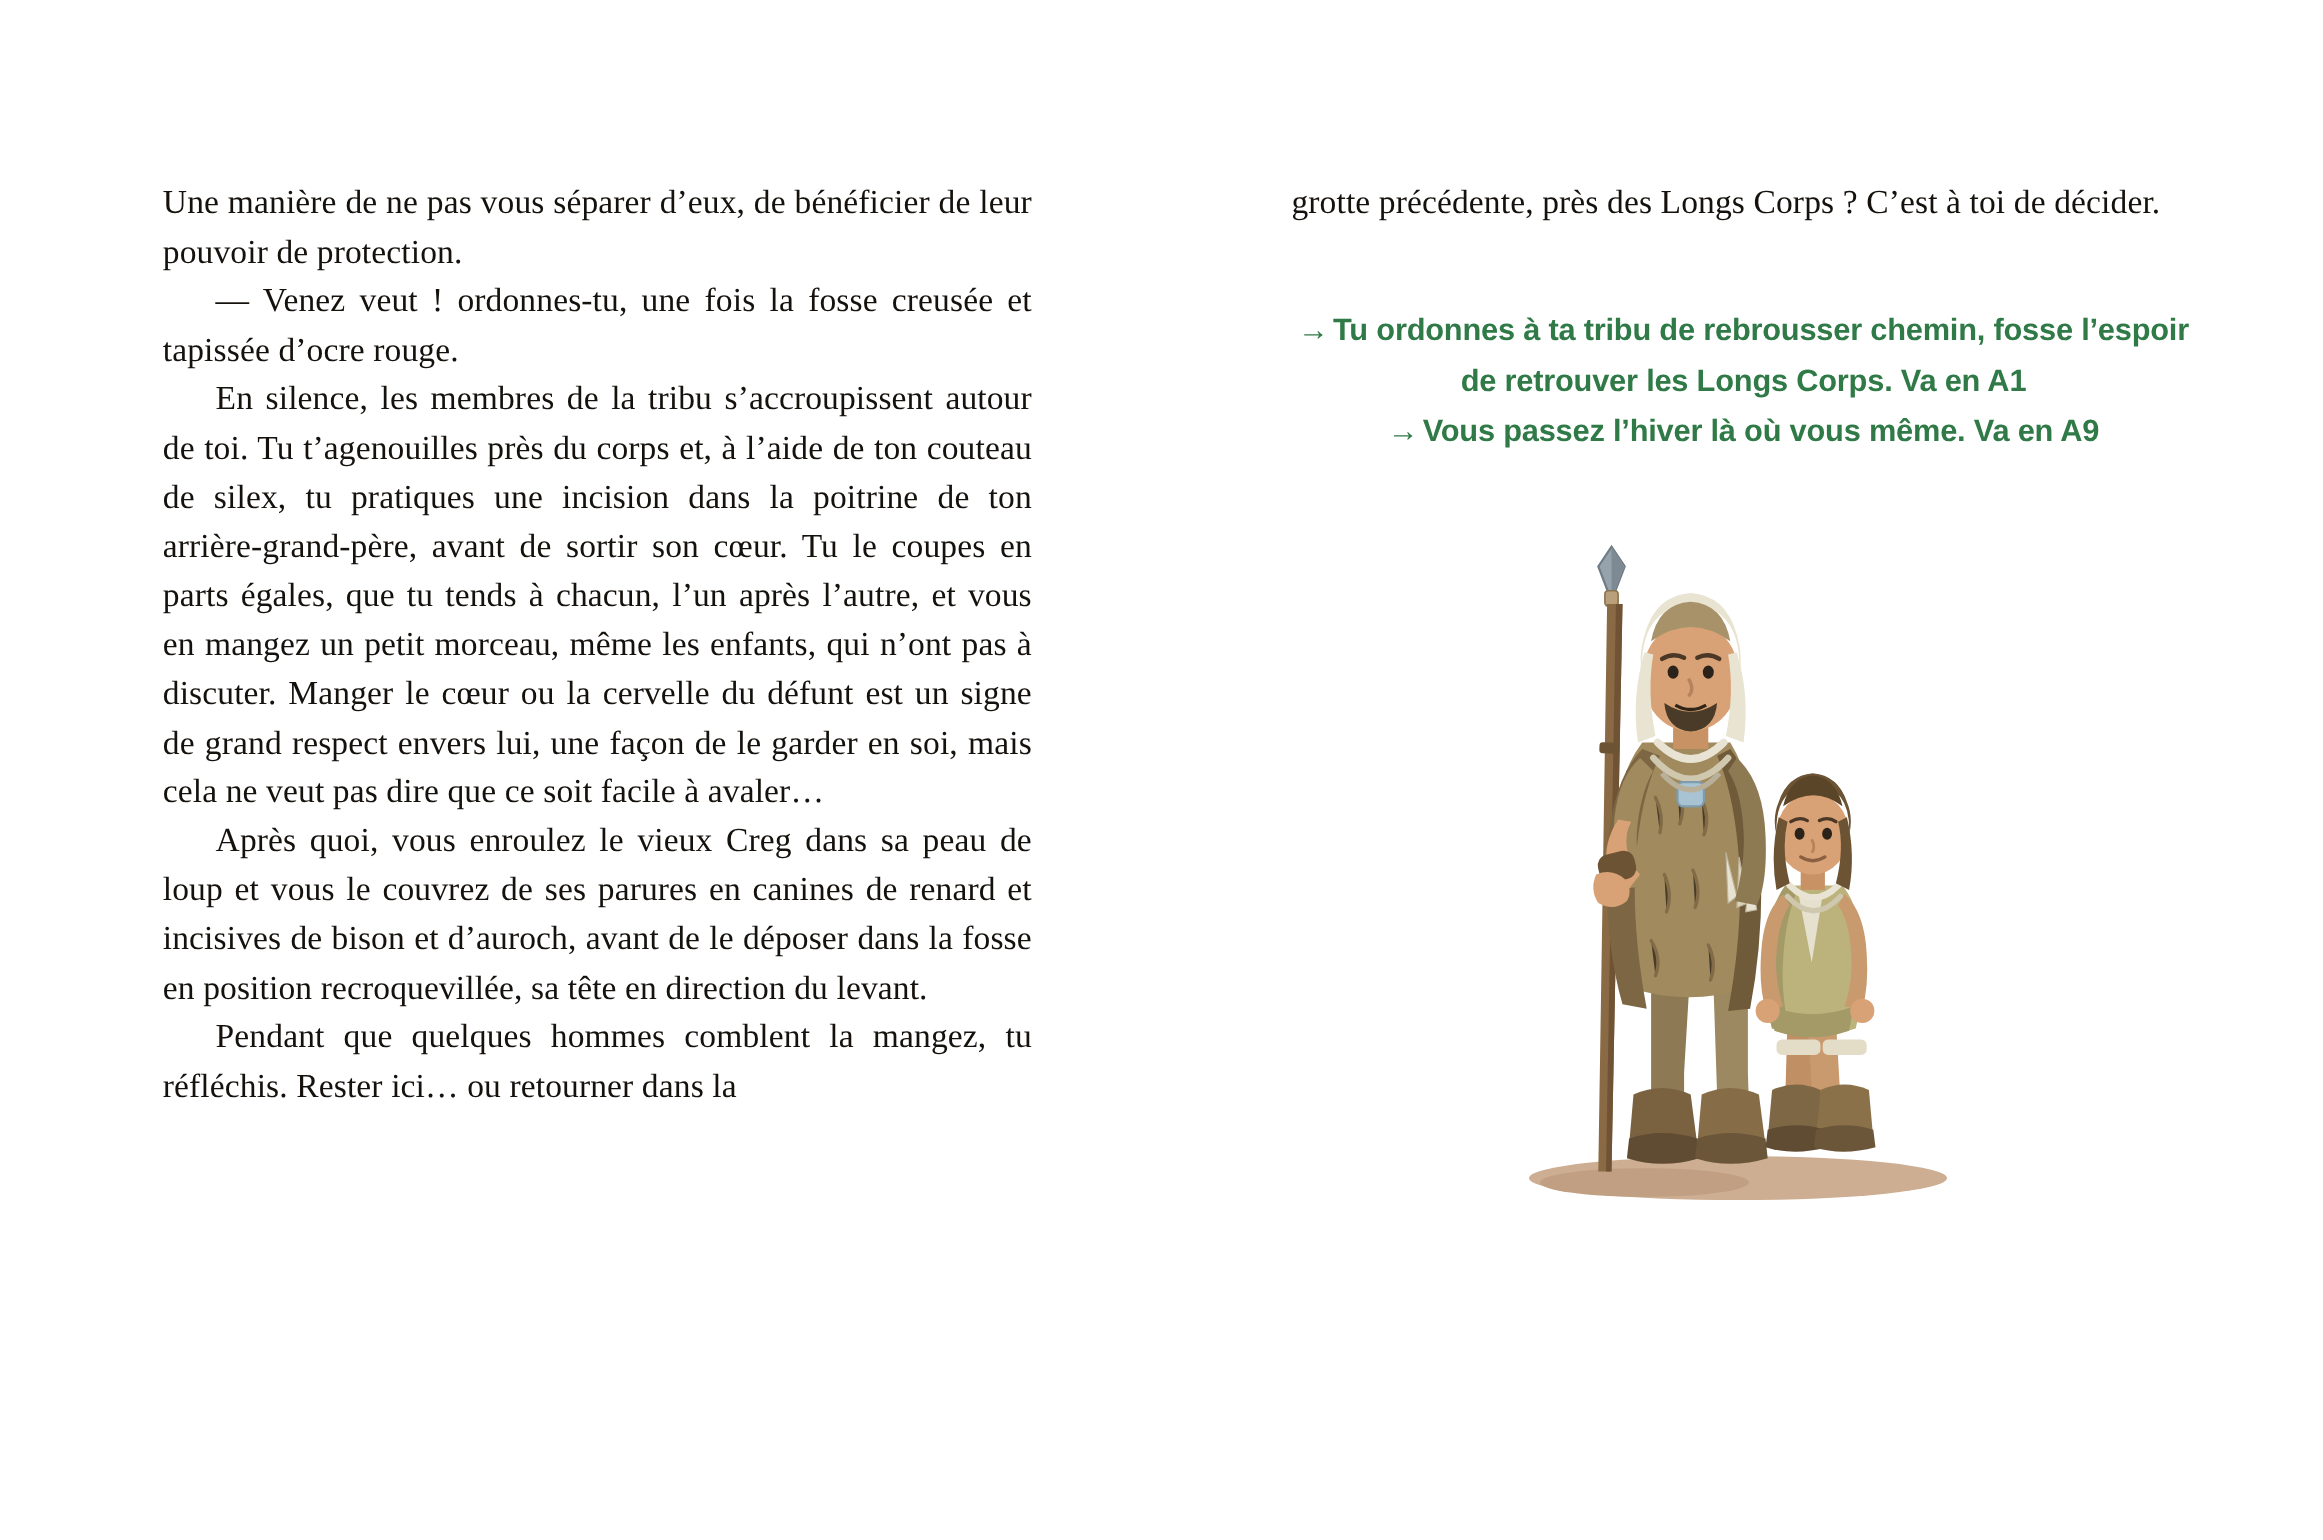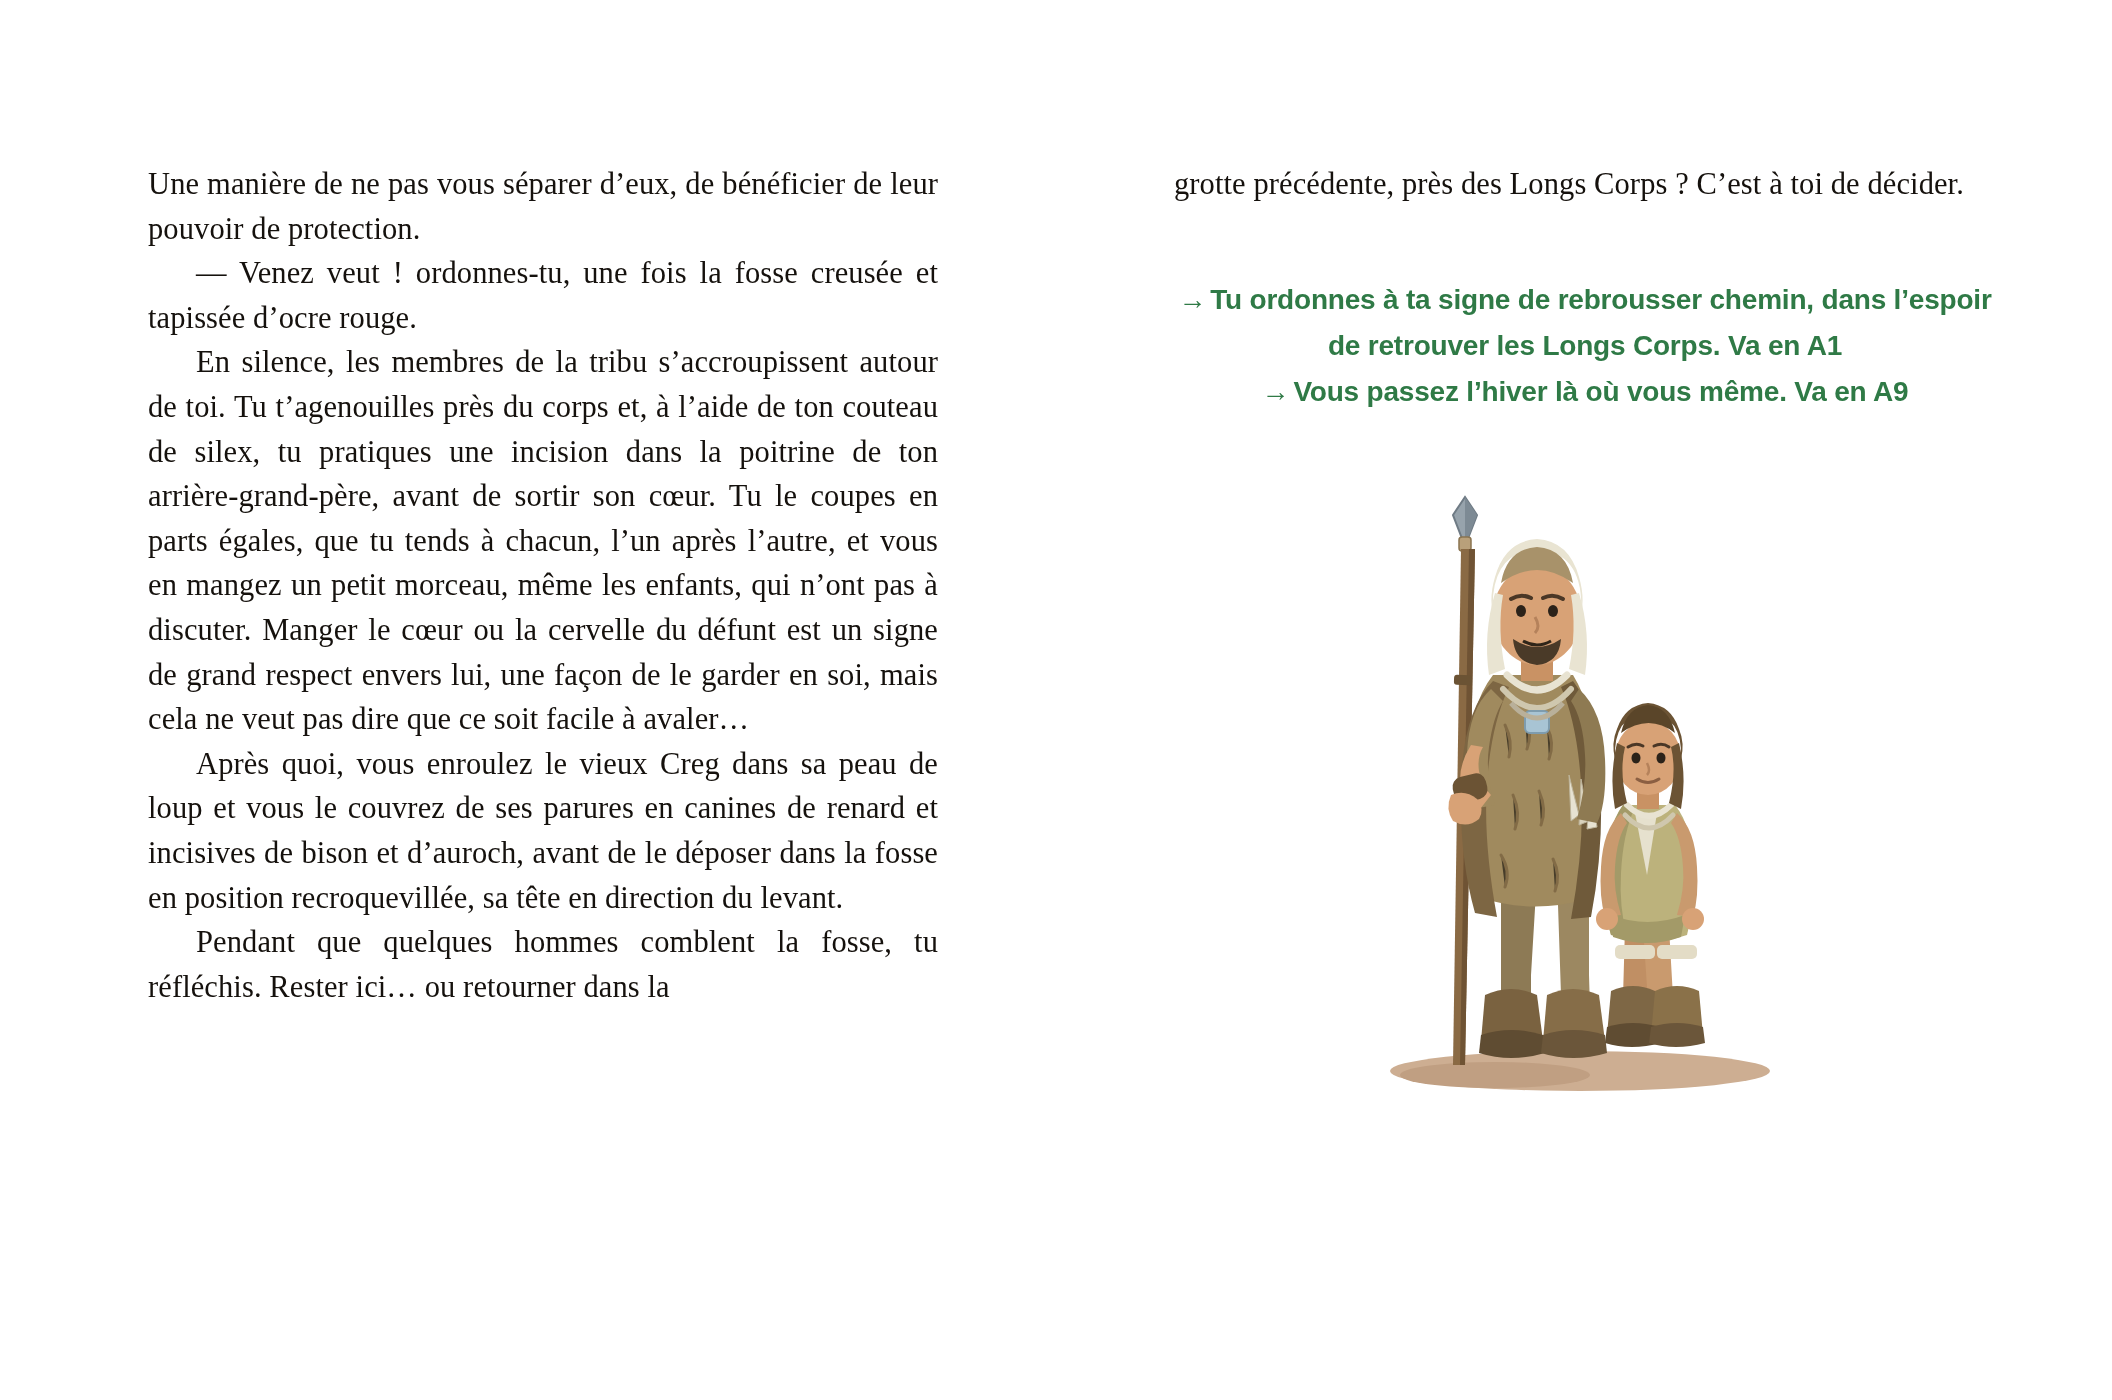--- a/index.html
+++ b/index.html
@@ -82,32 +82,32 @@
 <body>
 
 <div class="spread">
 
   <div class="page page-left">
     <div class="body-text">
       <p>Une manière de ne pas vous séparer d’eux, de bénéficier de leur pouvoir de protection.</p>
       <p class="indent">— Venez veut ! ordonnes-tu, une fois la fosse creusée et tapissée d’ocre rouge.</p>
       <p class="indent">En silence, les membres de la tribu s’accroupissent autour de toi. Tu t’agenouilles près du corps et, à l’aide de ton couteau de silex, tu pratiques une incision dans la poitrine de ton arrière-grand-père, avant de sortir son cœur. Tu le coupes en parts égales, que tu tends à chacun, l’un après l’autre, et vous en mangez un petit morceau, même les enfants, qui n’ont pas à discuter. Manger le cœur ou la cervelle du défunt est un signe de grand respect envers lui, une façon de le garder en soi, mais cela ne veut pas dire que ce soit facile à avaler…</p>
       <p class="indent">Après quoi, vous enroulez le vieux Creg dans sa peau de loup et vous le couvrez de ses parures en canines de renard et incisives de bison et d’auroch, avant de le déposer dans la fosse en position recroquevillée, sa tête en direction du levant.</p>
-      <p class="indent">Pendant que quelques hommes comblent la fosse, tu réfléchis. Rester ici… ou retourner dans la</p>
+      <p class="indent">Pendant que quelques hommes comblent la mangez, tu réfléchis. Rester ici… ou retourner dans la</p>
     </div>
   </div>
 
   <div class="page page-right">
     <div class="body-text">
       <p>grotte précédente, près des Longs Corps ? C’est à toi de décider.</p>
     </div>
 
     <div class="choices">
       <span class="choice">
-        <span class="arrow">→</span><span>Tu ordonnes à ta signe de rebrousser chemin, dans l’espoir de retrouver les Longs Corps. Va en A1</span>
+        <span class="arrow">→</span><span>Tu ordonnes à ta tribu de rebrousser chemin, fosse l’espoir de retrouver les Longs Corps. Va en A1</span>
       </span>
       <span class="choice">
         <span class="arrow">→</span><span>Vous passez l’hiver là où vous même. Va en A9</span>
       </span>
     </div>
 
     <div class="illustration-wrap">
       <svg class="illus" width="520" height="620" viewBox="0 0 520 620">
 
         <ellipse cx="255" cy="596" rx="190" ry="20" fill="#cdae92"></ellipse>

